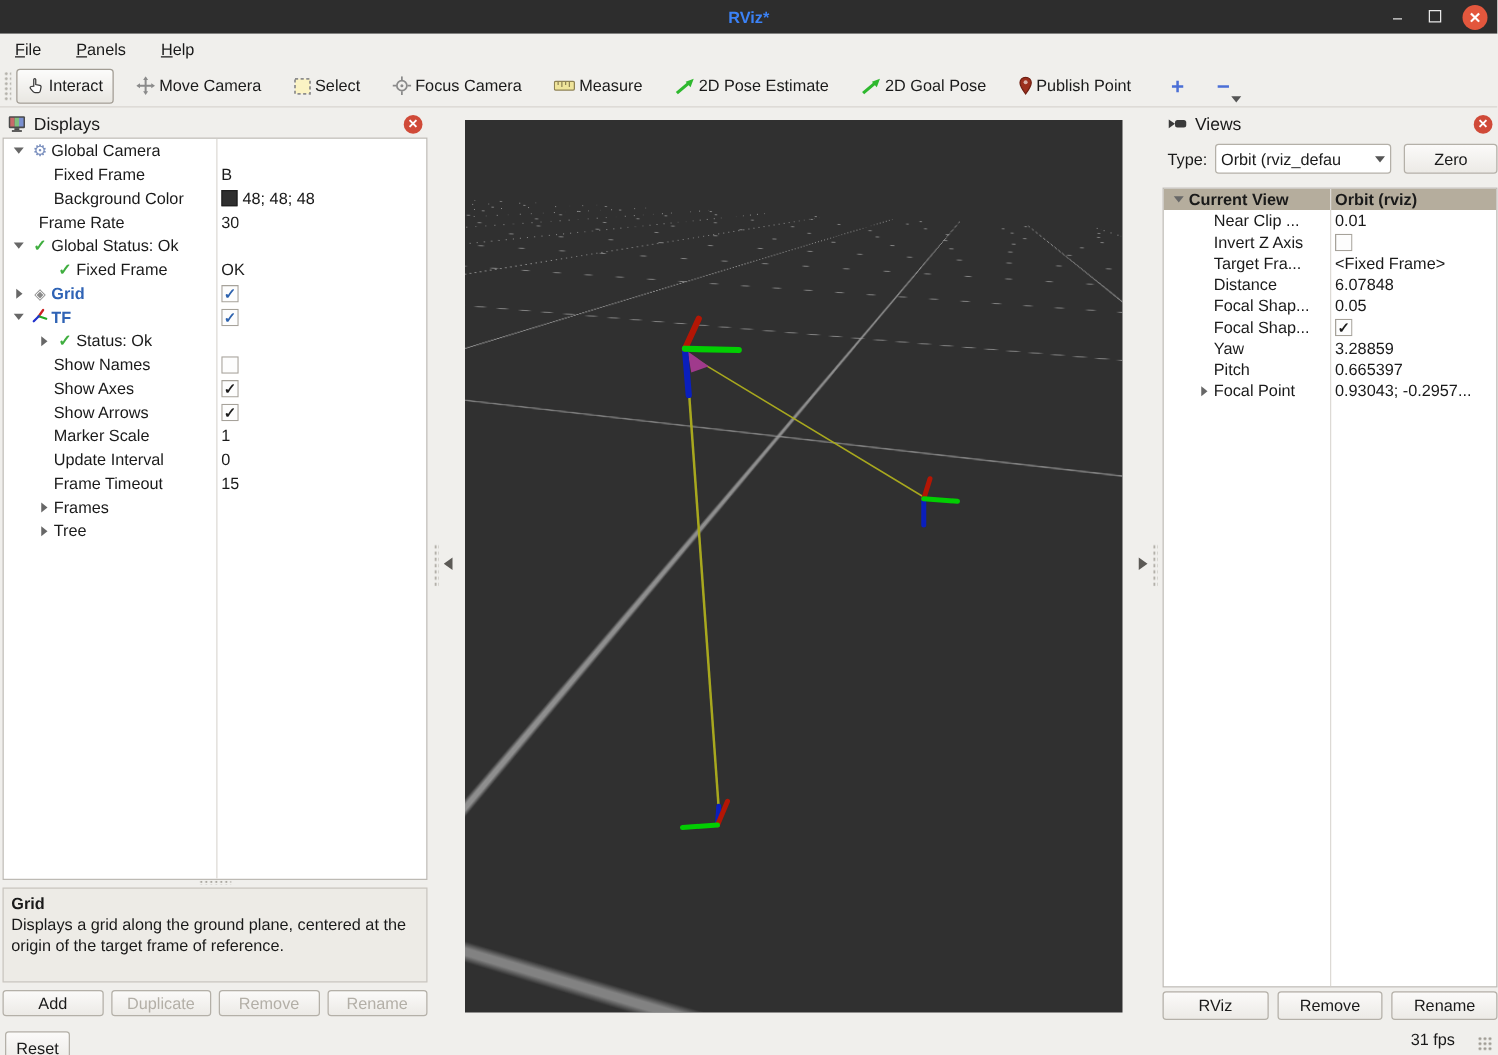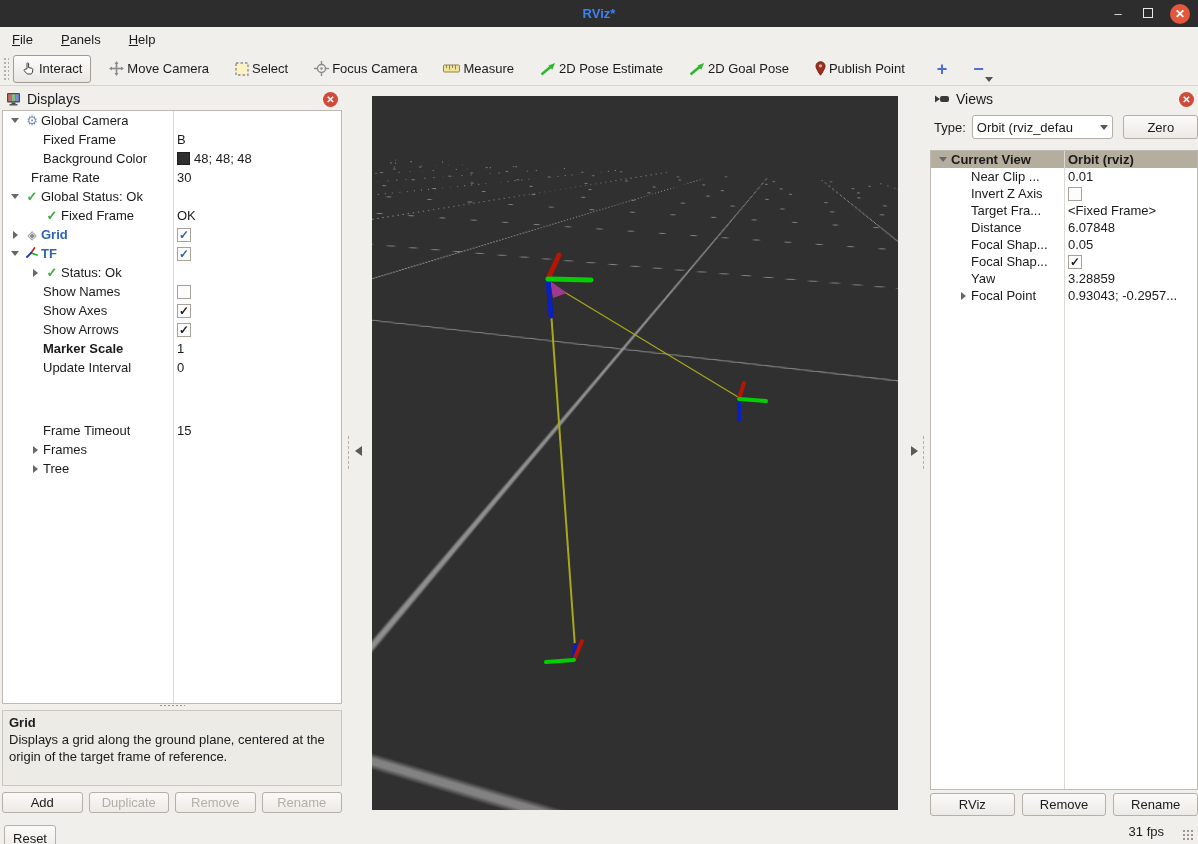--- a/index.html
+++ b/index.html
@@ -324,33 +324,33 @@
         </div>
         <div class="trow" style="height: 19px; padding-left: 24px;">
           <span class="arrowslot"></span>
           <span class="tlabel" style="max-width: 140px;">Show Arrows</span>
           <span class="tvalue" style="left: 174px; max-width: 164px;">
             <span class="cb dark">✓</span>
           </span>
         </div>
         <div class="trow" style="height: 19px; padding-left: 24px;">
           <span class="arrowslot"></span>
-          <span class="tlabel" style="max-width: 140px; font-weight: bold;">Marker Scale</span>
+          <span class="tlabel" style="max-width: 140px;">Marker Scale</span>
           <span class="tvalue" style="left: 174px; max-width: 164px;">
             <span>1</span>
           </span>
         </div>
         <div class="trow" style="height: 19px; padding-left: 24px;">
           <span class="arrowslot"></span>
           <span class="tlabel" style="max-width: 140px;">Update Interval</span>
           <span class="tvalue" style="left: 174px; max-width: 164px;">
             <span>0</span>
           </span>
         </div>
-        <div class="trow" style="height: 19px; padding-left: 24px; margin-top: 44px;">
+        <div class="trow" style="height: 19px; padding-left: 24px;">
           <span class="arrowslot"></span>
           <span class="tlabel" style="max-width: 140px;">Frame Timeout</span>
           <span class="tvalue" style="left: 174px; max-width: 164px;">
             <span>15</span>
           </span>
         </div>
         <div class="trow" style="height: 19px; padding-left: 24px;">
           <span class="arrowslot">
             <span class="tri-r"></span>
           </span>
@@ -472,20 +472,27 @@
           </span>
         </div>
         <div class="trow" style="height: 17px; padding-left: 24px;">
           <span class="arrowslot"></span>
           <span class="tlabel" style="max-width: 103px;">Yaw</span>
           <span class="tvalue" style="left: 137px; max-width: 129px;">
             <span>3.28859</span>
           </span>
         </div>
         <div class="trow" style="height: 17px; padding-left: 24px;">
+          <span class="arrowslot"></span>
+          <span class="tlabel" style="max-width: 103px;">Pitch</span>
+          <span class="tvalue" style="left: 137px; max-width: 129px;">
+            <span>0.665397</span>
+          </span>
+        </div>
+        <div class="trow" style="height: 17px; padding-left: 24px;">
           <span class="arrowslot">
             <span class="tri-r"></span>
           </span>
           <span class="tlabel" style="max-width: 103px;">Focal Point</span>
           <span class="tvalue" style="left: 137px; max-width: 129px;">
             <span>0.93043; -0.2957...</span>
           </span>
         </div>
         <div class="coldivider" style="left: 133px;"></div>
       </div>

